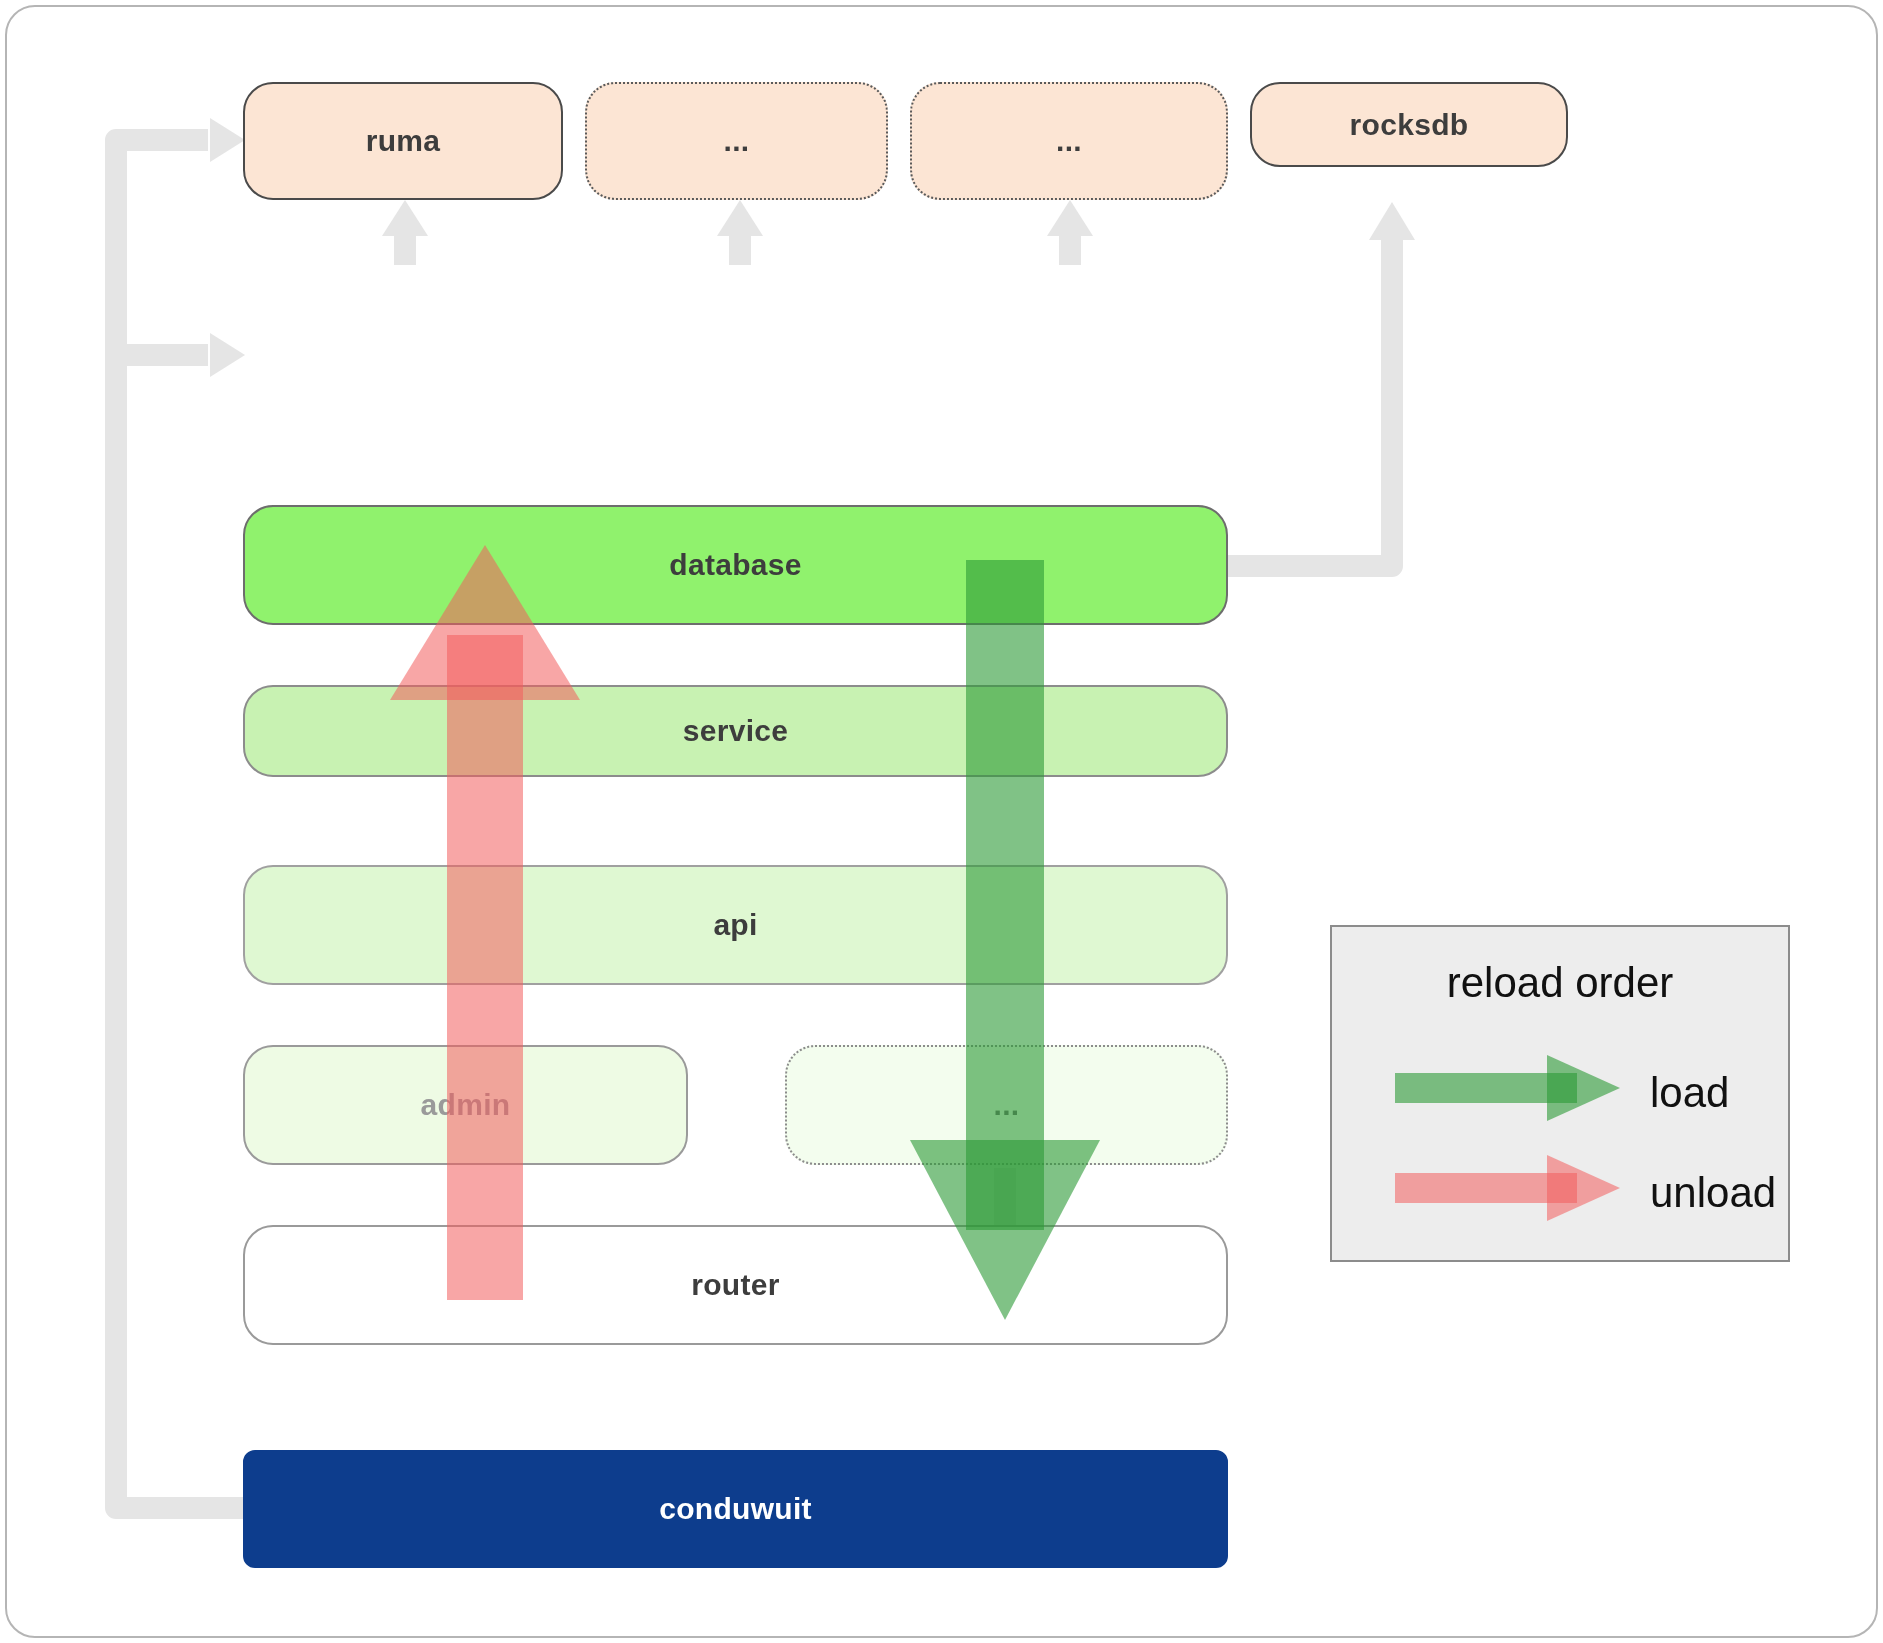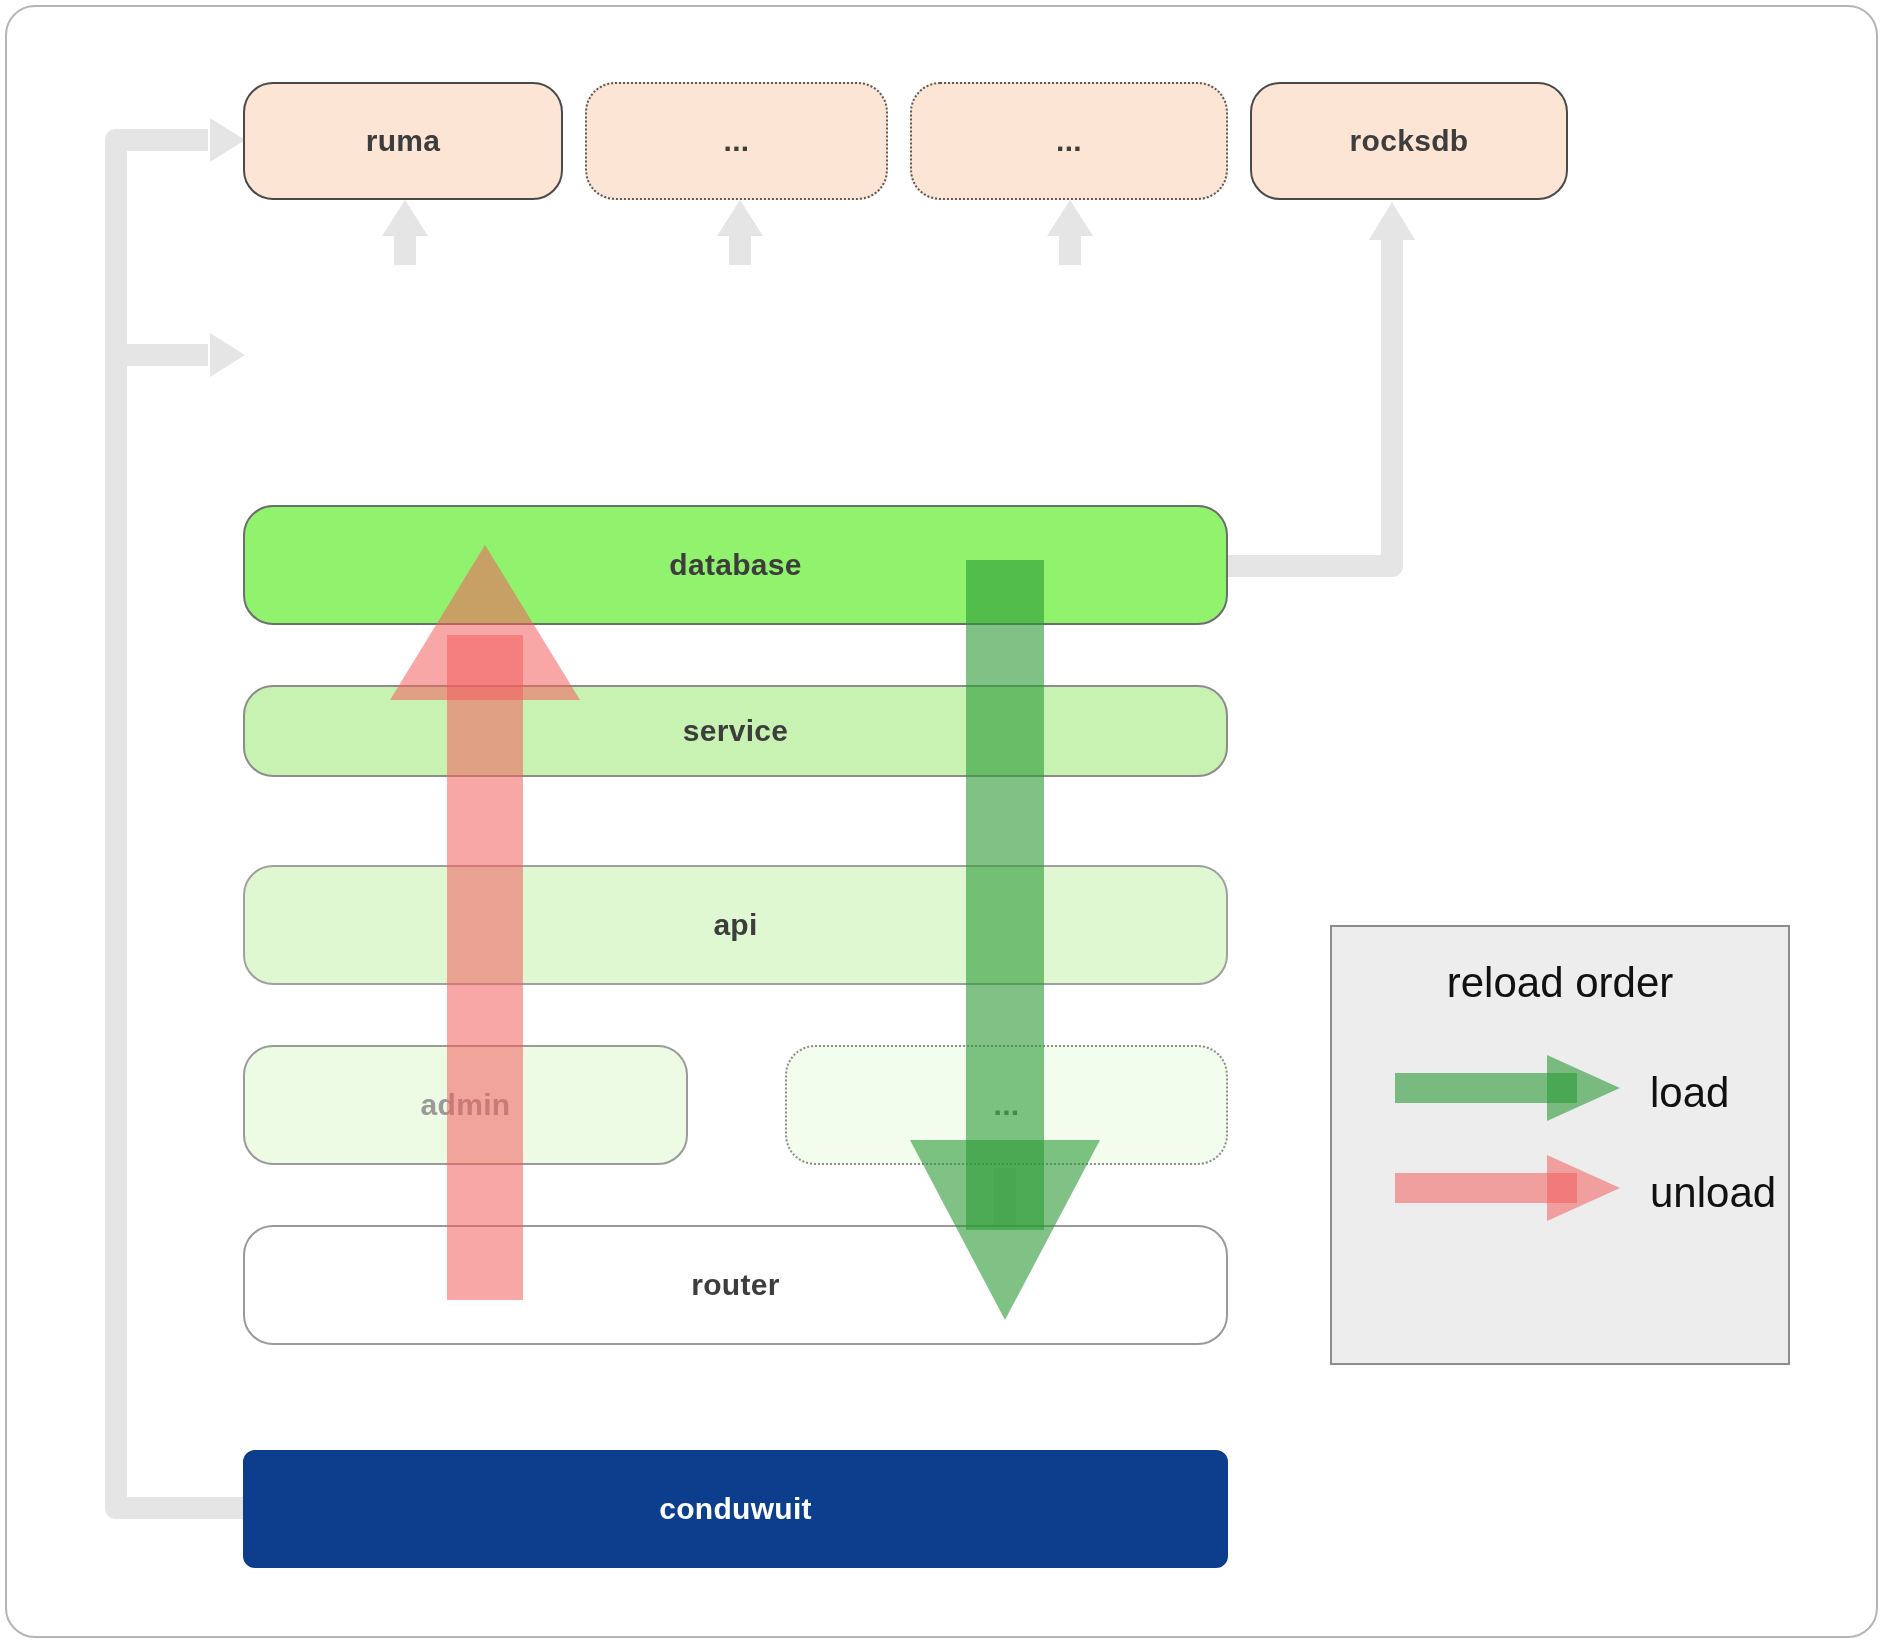--- a/index.html
+++ b/index.html
@@ -14,31 +14,31 @@
   svg.under{position:absolute;left:0;top:0;z-index:1;}
   svg.over{position:absolute;left:0;top:0;z-index:3;pointer-events:none;}
   .box{
     position:absolute;z-index:2;display:flex;align-items:center;justify-content:center;
     border-radius:30px;font-size:30px;font-weight:600;color:#3d3d3d;letter-spacing:.3px;
     box-sizing:border-box;
   }
   .b-ruma     {left:243px; top:82px;  width:320px;height:118px;background:#fce5d4;border:2px solid #4a4a4a;}
   .b-dot1     {left:585px; top:82px;  width:303px;height:118px;background:#fce5d4;border:2px dotted #5a5a5a;}
   .b-dot2     {left:910px; top:82px;  width:318px;height:118px;background:#fce5d4;border:2px dotted #5a5a5a;}
-  .b-rocksdb  {left:1250px;top:82px;  width:318px;height:118px;background:#fce5d4;border:2px solid #4a4a4a;}
+  .b-rocksdb  {left:1250px;top:82px;  width:318px;height:85px;background:#fce5d4;border:2px solid #4a4a4a;}
   .b-core     {left:243px; top:265px; width:985px;height:185px;background:#cfe2f3;border:2px solid #a3bed8;}
   .b-database {left:243px; top:505px; width:985px;height:120px;background:#90f26d;border:2px solid #6d6d6d;}
   .b-service  {left:243px; top:685px; width:985px;height:92px;background:#c8f2b2;border:2px solid #8c8c8c;}
   .b-api      {left:243px; top:865px; width:985px;height:120px;background:#dff8d2;border:2px solid #a0a0a0;}
   .b-admin    {left:243px; top:1045px;width:445px;height:120px;background:#eefbe4;border:2px solid #9a9a9a;color:#9a9a9a;}
   .b-dot3     {left:785px; top:1045px;width:443px;height:120px;background:#f3fdee;border:2px dotted #8c8c8c;color:#6e6e6e;}
   .b-router   {left:243px; top:1225px;width:985px;height:120px;background:#ffffff;border:2px solid #9a9a9a;}
   .b-conduwuit{left:243px; top:1450px;width:985px;height:118px;background:#0d3d8d;border:2px solid #0d3d8d;color:#ffffff;border-radius:12px;}
   .legend{
-    position:absolute;left:1330px;top:925px;width:460px;height:440px;z-index:2;
+    position:absolute;left:1330px;top:925px;width:460px;height:337px;z-index:2;
     background:#ededed;border:2px solid #8c8c8c;box-sizing:border-box;
   }
   .legend-title{
     position:absolute;top:32px;left:0;width:100%;text-align:center;
     font-size:42px;color:#111111;font-weight:500;
   }
   .legend-label{position:absolute;font-size:42px;color:#111111;}
   .lbl-load{left:318px;top:142px;}
   .lbl-unload{left:318px;top:242px;}
   .legend svg{position:absolute;left:0;top:0;}

